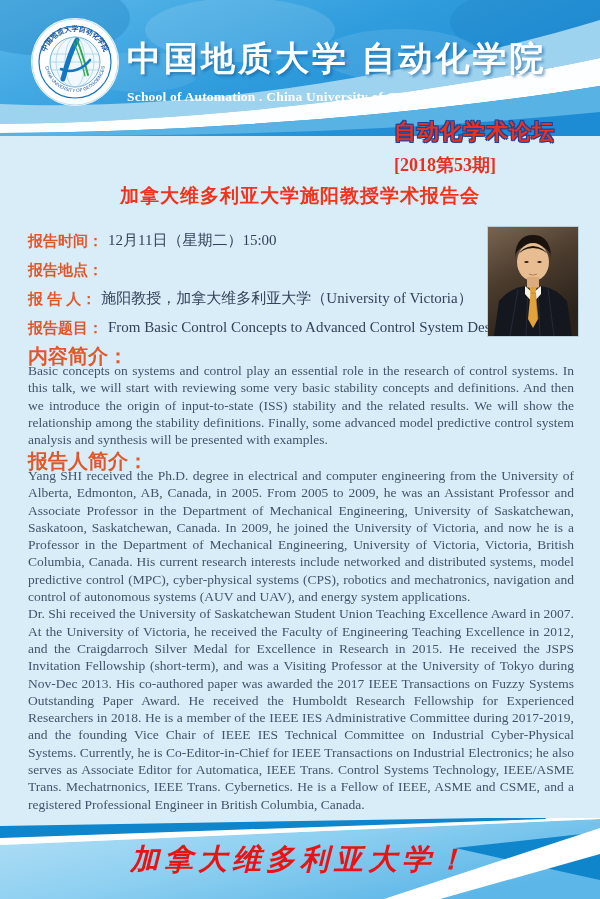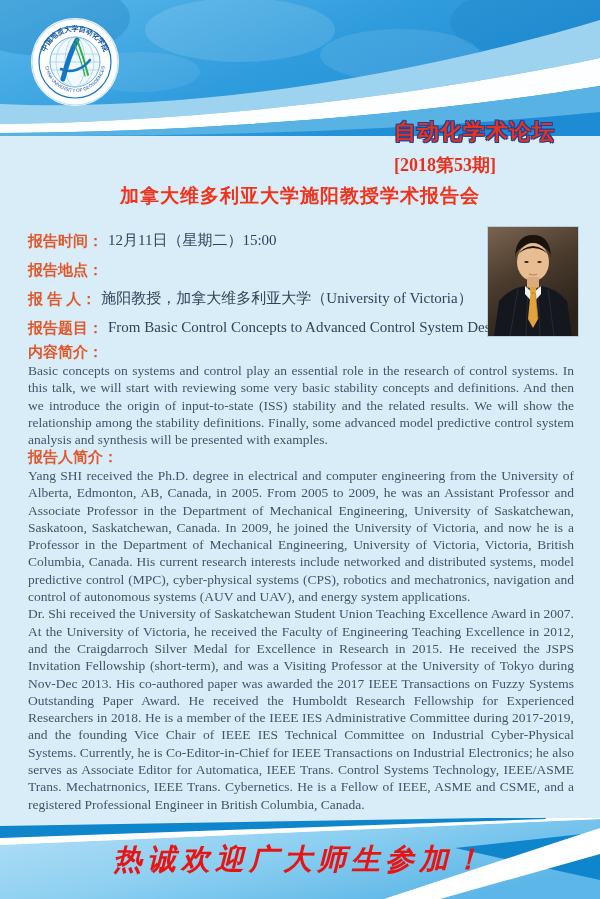--- a/index.html
+++ b/index.html
@@ -33,21 +33,21 @@
   .info-row { display:flex; align-items:center; margin-bottom:8px; line-height:21px; }
   .info-label { color:#e2572a; font-weight:bold; font-size:15px; white-space:nowrap; }
   .info-value { color:#33435a; font-size:15px; margin-left:5px;
                 font-family:"Liberation Serif", serif; white-space:nowrap; }
 
   .photo { position:absolute; left:488px; top:227px; width:90px; height:109px;
            box-shadow:0 0 0 1px rgba(120,150,170,.35); }
   .photo svg { display:block; }
 
   
-  .section-label { position:absolute; left:28px; font-size:15px; font-weight:bold; color:#e2572a; }
+  .section-label { position:absolute; left:28px; font-size:20px; font-weight:bold; color:#e2572a; }
   .abstract-label { top:343px; }
   .abstract-text  { position:absolute; left:28px; top:362px; width:546px; }
   .bio-label      { top:448px;font-family:Liberation Mono, monospace; }
   .bio-text       { position:absolute; left:28px; top:467px; width:546px; }
   .body-copy, .body-copy p {
       font-family:Liberation Serif, serif; font-size:13.5px; line-height:17.3px;
       text-align:justify; color:#42546a; }
 
   
   .footer { position:absolute; left:0; top:818px; width:600px; height:81px; }
@@ -114,20 +114,24 @@
 
         <g>
           <path d="M33,62 C37,46 42,32 47,23" stroke="#1576c2" stroke-width="5" fill="none" stroke-linecap="round"></path>
           <path d="M47,23 C51,33 55,46 58,58" stroke="#2faa4a" stroke-width="2" fill="none" stroke-linecap="round"></path>
           <path d="M44,26 C48,35 52,47 55,59" stroke="#2faa4a" stroke-width="1.2" fill="none" stroke-linecap="round"></path>
           <path d="M31,52 C41,57 53,52 60,43" stroke="#1576c2" stroke-width="2.6" fill="none" stroke-linecap="round"></path>
         </g>
       </svg>
     </div>
 
+    <div class="header-titles">
+      <div class="title-cn">中国地质大学 自动化学院</div>
+      <div class="title-en">School of Automation . China University of Geosciences</div>
+    </div>
   </div>
 
   <div class="forum">
     <div class="forum-title">自动化学术论坛</div>
     <div class="forum-issue">[2018第53期]</div>
   </div>
 
   <div class="lecture-title">加拿大维多利亚大学施阳教授学术报告会</div>
 
   <div class="info">
@@ -197,16 +201,16 @@
           <stop offset="1" stop-color="#5cb6e7"></stop>
         </linearGradient>
       </defs>
       <rect width="600" height="81" fill="#d9edf8"></rect>
       <polygon points="0,27 600,1 600,81 0,81" fill="url(#fg)"></polygon>
       <polygon points="0,20 600,-4 600,1 0,27" fill="#ffffff"></polygon>
       <polygon points="0,8 545,-1 546,1 0,20" fill="#0f85cc"></polygon>
       <polygon points="600,14 600,62 455,30" fill="#0f85cc"></polygon>
       <polygon points="384,81 600,10 600,36 440,81" fill="#ffffff"></polygon>
     </svg>
-    <div class="welcome">热诚欢迎广大师生参加！</div>
+    <div class="welcome">加拿大维多利亚大学！</div>
   </div>
 
 </div>
 
 </body></html>

